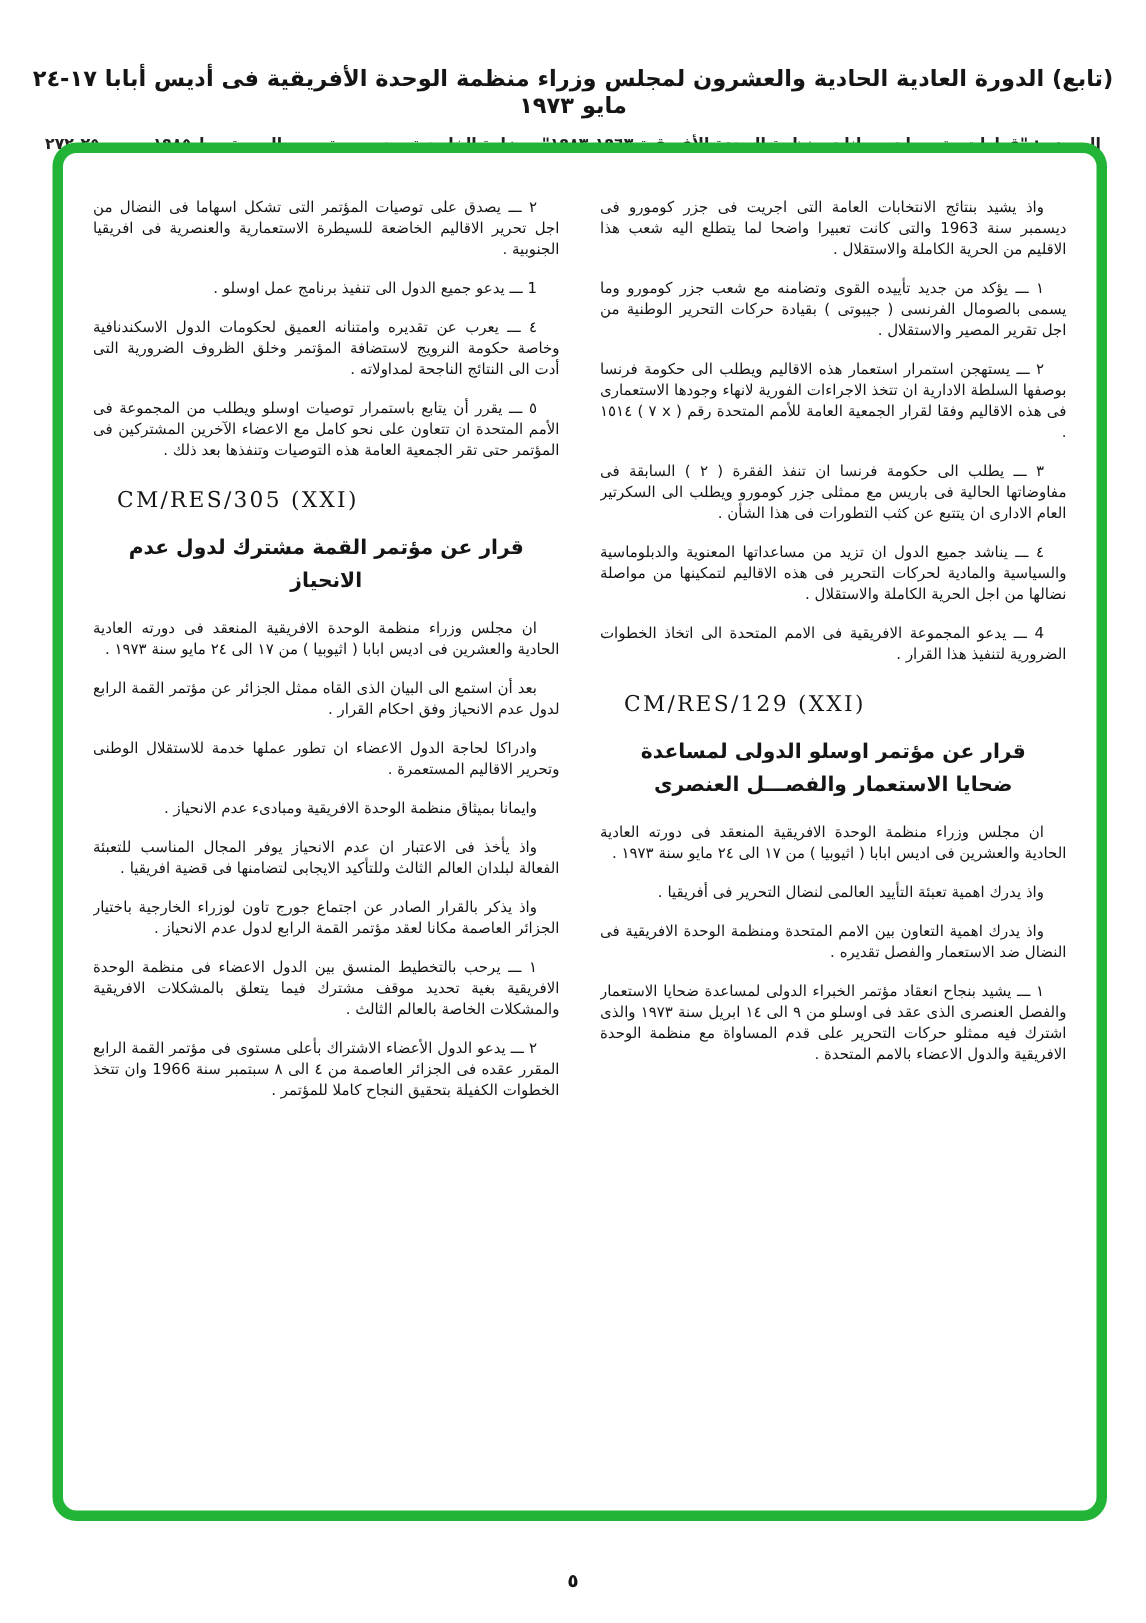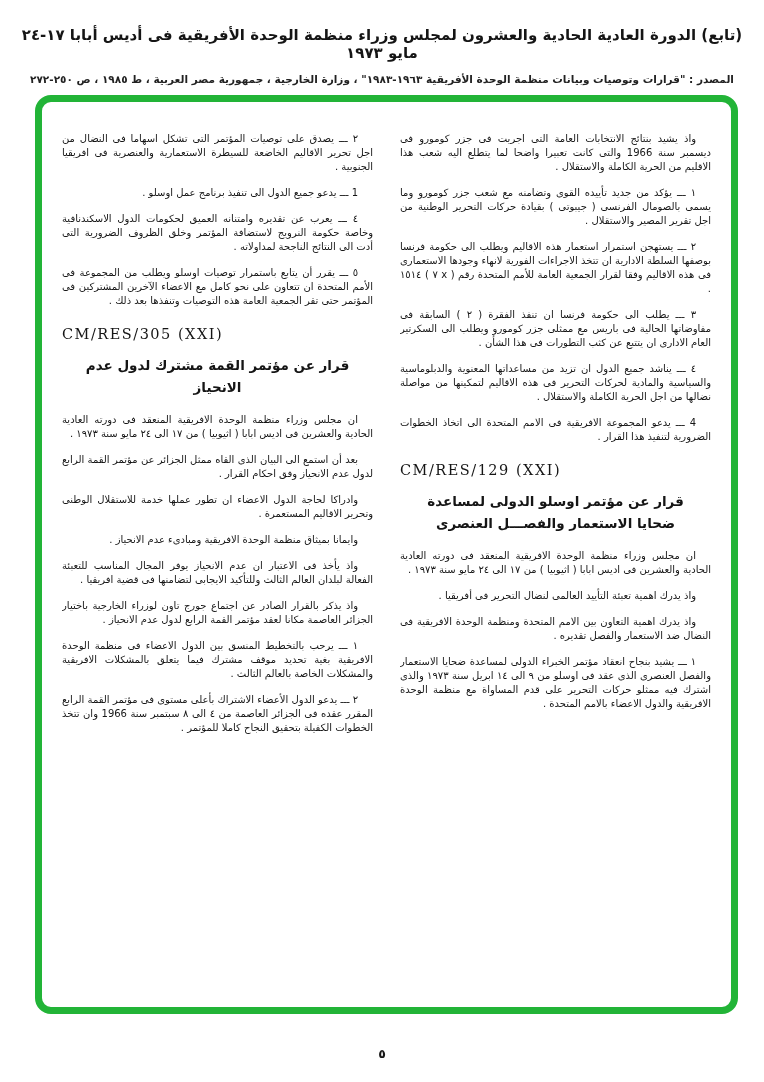--- a/index.html
+++ b/index.html
@@ -5,21 +5,21 @@
   html,body { margin:0; padding:0; }
   body {
     width:764px; height:1082px;
     background:#ffffff;
     position:relative;
     overflow:hidden;
     font-family:"DejaVu Sans", sans-serif;
     color:#151515;
   }
   .header {
-    position:absolute; top:26px; left:20px; right:20px;
+    position:absolute; top:43px; left:20px; right:20px;
     text-align:center; direction:rtl;
   }
   .header-title {
     font-size:15px; font-weight:bold; letter-spacing:0;
   }
   .header-source {
     margin-top:11px; font-size:10.5px; font-weight:bold; color:#222;
   }
   .doc-frame {
     position:absolute; left:35px; top:95px;
@@ -39,21 +39,21 @@
   }
   .para {
     font-size:10px; line-height:1.4;
     margin:4px 0 12px 0;
     text-indent:15px;
   }
   .rescode {
     direction:ltr; text-align:left; unicode-bidi:embed;
     font-family:"DejaVu Serif", serif;
     font-size:14.5px; letter-spacing:1.5px;
-    margin:18px 0 12px 0; text-indent:0;
+    margin:18px 0 12px 16px; text-indent:0;
   }
   .restitle {
     font-weight:bold; text-align:center;
     font-size:13.5px; line-height:1.65;
     margin:2px 6px 14px 6px; text-indent:0;
   }
   .page-number {
     position:absolute; top:1046px; left:0; width:100%;
     text-align:center; font-size:12.5px; font-weight:bold;
   }
@@ -63,21 +63,21 @@
 
 <div class="header">
   <div class="header-title">(تابع) الدورة العادية الحادية والعشرون لمجلس وزراء منظمة الوحدة الأفريقية فى أديس أبابا ١٧-٢٤ مايو ١٩٧٣</div>
   <div class="header-source">المصدر : "قرارات وتوصيات وبيانات منظمة الوحدة الأفريقية ١٩٦٣-١٩٨٣" ، وزارة الخارجية ، جمهورية مصر العربية ، ط ١٩٨٥ ، ص ٢٥٠-٢٧٢</div>
 </div>
 
 <div class="doc-frame" style="border-color: rgb(34, 180, 55);">
   <div class="columns">
 
     <div class="col">
-      <p class="para">واذ يشيد بنتائج الانتخابات العامة التى اجريت فى جزر كومورو فى ديسمبر سنة 1966 والتى كانت تعبيرا واضحا لما يتطلع اليه شعب هذا الاقليم من الحرية الكاملة والاستقلال .</p>
+      <p class="para">واذ يشيد بنتائج الانتخابات العامة التى اجريت فى جزر كومورو فى ديسمبر سنة 1963 والتى كانت تعبيرا واضحا لما يتطلع اليه شعب هذا الاقليم من الحرية الكاملة والاستقلال .</p>
       <p class="para">١ ـــ يؤكد من جديد تأييده القوى وتضامنه مع شعب جزر كومورو وما يسمى بالصومال الفرنسى ( جيبوتى ) بقيادة حركات التحرير الوطنية من اجل تقرير المصير والاستقلال .</p>
       <p class="para">٢ ـــ يستهجن استمرار استعمار هذه الاقاليم ويطلب الى حكومة فرنسا بوصفها السلطة الادارية ان تتخذ الاجراءات الفورية لانهاء وجودها الاستعمارى فى هذه الاقاليم وفقا لقرار الجمعية العامة للأمم المتحدة رقم ( x ٧ ) ١٥١٤ .</p>
       <p class="para">٣ ـــ يطلب الى حكومة فرنسا ان تنفذ الفقرة ( ٢ ) السابقة فى مفاوضاتها الحالية فى باريس مع ممثلى جزر كومورو ويطلب الى السكرتير العام الادارى ان يتتبع عن كثب التطورات فى هذا الشأن .</p>
       <p class="para">٤ ـــ يناشد جميع الدول ان تزيد من مساعداتها المعنوية والدبلوماسية والسياسية والمادية لحركات التحرير فى هذه الاقاليم لتمكينها من مواصلة نضالها من اجل الحرية الكاملة والاستقلال .</p>
       <p class="para">4 ـــ يدعو المجموعة الافريقية فى الامم المتحدة الى اتخاذ الخطوات الضرورية لتنفيذ هذا القرار .</p>
       <p class="rescode">CM/RES/129 (XXI)</p>
       <p class="restitle">قرار عن مؤتمر اوسلو الدولى لمساعدة ضحايا الاستعمار والفصـــل العنصرى</p>
       <p class="para">ان مجلس وزراء منظمة الوحدة الافريقية المنعقد فى دورته العادية الحادية والعشرين فى اديس ابابا ( اثيوبيا ) من ١٧ الى ٢٤ مايو سنة ١٩٧٣ .</p>
       <p class="para">واذ يدرك اهمية تعبئة التأييد العالمى لنضال التحرير فى أفريقيا .</p>
       <p class="para">واذ يدرك اهمية التعاون بين الامم المتحدة ومنظمة الوحدة الافريقية فى النضال ضد الاستعمار والفصل تقديره .</p>

